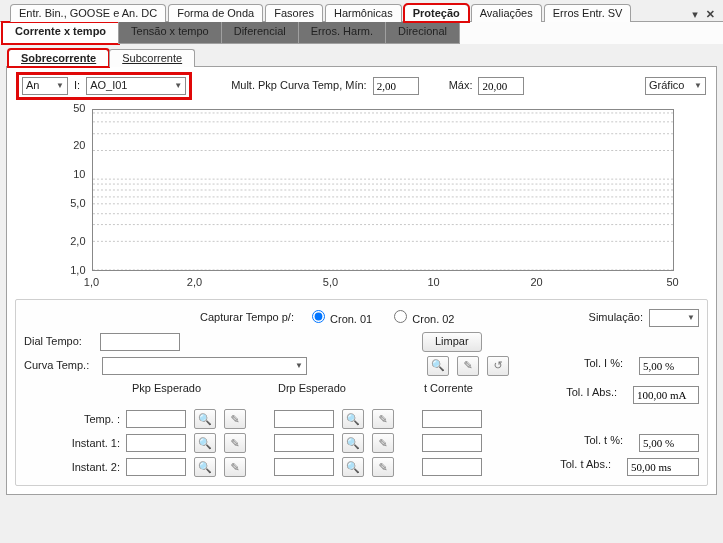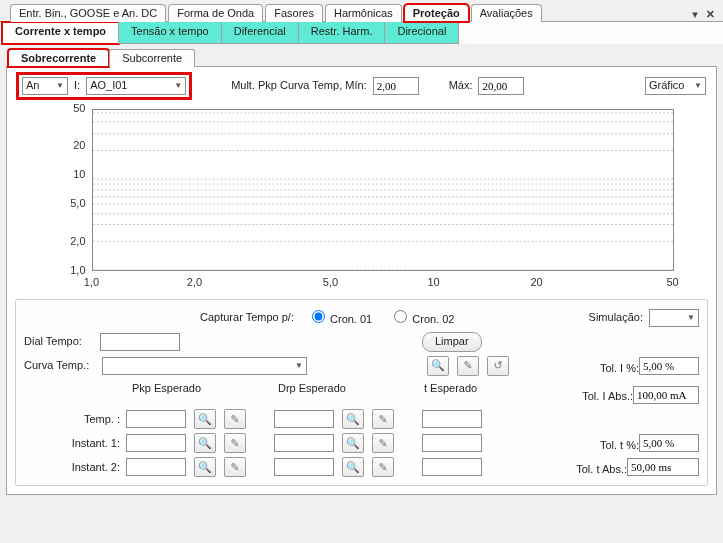--- a/index.html
+++ b/index.html
@@ -42,28 +42,29 @@
   .tabs1 .ctl{padding:0 4px;font-family:Tahoma;color:#444;}
   
   .tabs2{
     display:flex;align-items:stretch;height:22px;
     background:#fcfcfc;
     padding-left:2px;
   }
   .tab2{
     border:1px solid var(--tab-border);border-top:none;
     padding:3px 12px;
-    background:#5eead4;
+    background:#737373;
     margin-right:-1px;
   }
   .tab2.active{background:#fff;}
   
   .tabs3{
     display:flex;align-items:flex-end;height:22px;
     padding:4px 4px 0 8px;
+    text-decoration:underline;
   }
   .tab3{
     border:1px solid var(--tab-border);border-bottom:none;
     border-radius:3px 3px 0 0;
     padding:2px 12px;
     background:#fdfdfd;
     position:relative;top:1px;
   }
   .tab3.active{background:#fff;}
   .panel{
@@ -95,56 +96,57 @@
   
   .bottom{
     margin:6px 8px 8px 8px;
     border:1px solid #cfcfcf;border-radius:2px;
     background:#fefefe;
     padding:6px 8px 6px 8px;
   }
   .bottom .r{display:flex;align-items:center;min-height:24px;gap:6px;}
   input[type=radio]{margin:0 2px 0 0;}
   .btn{
-    border:1px solid #9a9a9a;border-radius:9px;
+    border:1px solid #9a9a9a;border-radius:3px;
     background:linear-gradient(#fdfdfd,#e7e7e7);
     padding:2px 12px;
   }
   .iconbtn{
     border:1px solid #9a9a9a;border-radius:2px;
     background:linear-gradient(#fdfdfd,#e9e9e9);
     width:22px;height:20px;display:inline-flex;
     align-items:center;justify-content:center;
     font-size:11px;color:#b00; margin-left:2px;
   }
   .iconbtn.gray{color:#777;}
   .colHdr{font-size:11px;margin-bottom:12px;text-align:left;padding-left:2px;}
   .val{width:60px;height:18px;border:1px solid #8c8c8c;background:#fff;display:inline-block;}
-  .tolbox{display:inline-flex;align-items:flex-end;gap:0;}
+  .tolbox{display:inline-flex;align-items:flex-start;gap:16px;}
 </style>
 </head>
 <body>
 
 <div class="tabs1">
   <div class="tab1">Entr. Bin., GOOSE e An. DC</div>
   <div class="tab1">Forma de Onda</div>
   <div class="tab1">Fasores</div>
   <div class="tab1">Harmônicas</div>
   <div class="tab1 active hi">Proteção</div>
   <div class="tab1">Avaliações</div>
+  <div class="tab1">Erros Entr. SV</div>
   <div class="spacer"></div>
   <span class="ctl">▾</span>
   <span class="ctl" style="font-weight:bold">✕</span>
 </div>
 
 <div class="tabs2">
   <div class="tab2 active hi">Corrente x tempo</div>
   <div class="tab2">Tensão x tempo</div>
   <div class="tab2">Diferencial</div>
-  <div class="tab2">Restr. Harm.</div>
+  <div class="tab2">Erros. Harm.</div>
   <div class="tab2">Direcional</div>
 </div>
 
 <div class="tabs3">
   <div class="tab3 active hi">Sobrecorrente</div>
   <div class="tab3">Subcorrente</div>
 </div>
 
 <div class="panel">
 
@@ -261,21 +263,21 @@
         <span class="txt" style="width:60px">
             <input value="5,00 %" style="">
           </span>
       </span>
     </div>
 
     <div class="r" style="margin-top:4px">
       <span style="width:100px"></span>
       <span class="colHdr" style="width:140px">Pkp Esperado</span>
       <span class="colHdr" style="width:140px">Drp Esperado</span>
-      <span class="colHdr" style="width:110px">t Esperado</span>
+      <span class="colHdr" style="width:110px">t Corrente</span>
       <span class="grow"></span>
       <span class="tolbox">
         <span class="lbl">Tol. I Abs.:</span>
         <span class="txt" style="width:66px">
             <input value="100,00 mA" style="">
           </span>
       </span>
     </div>
 
     <div class="r">

